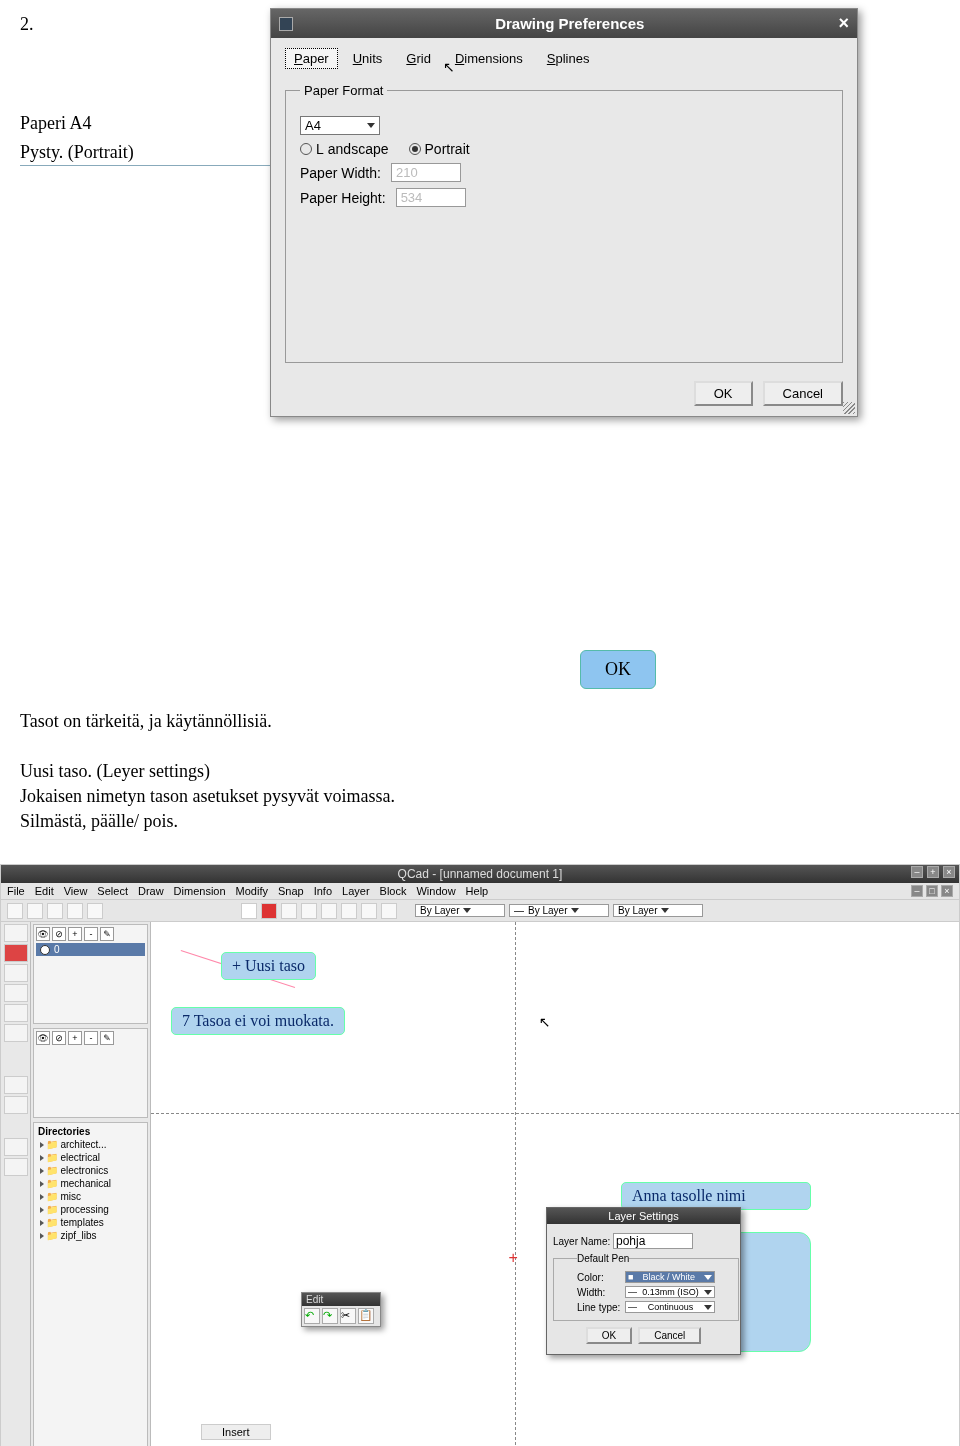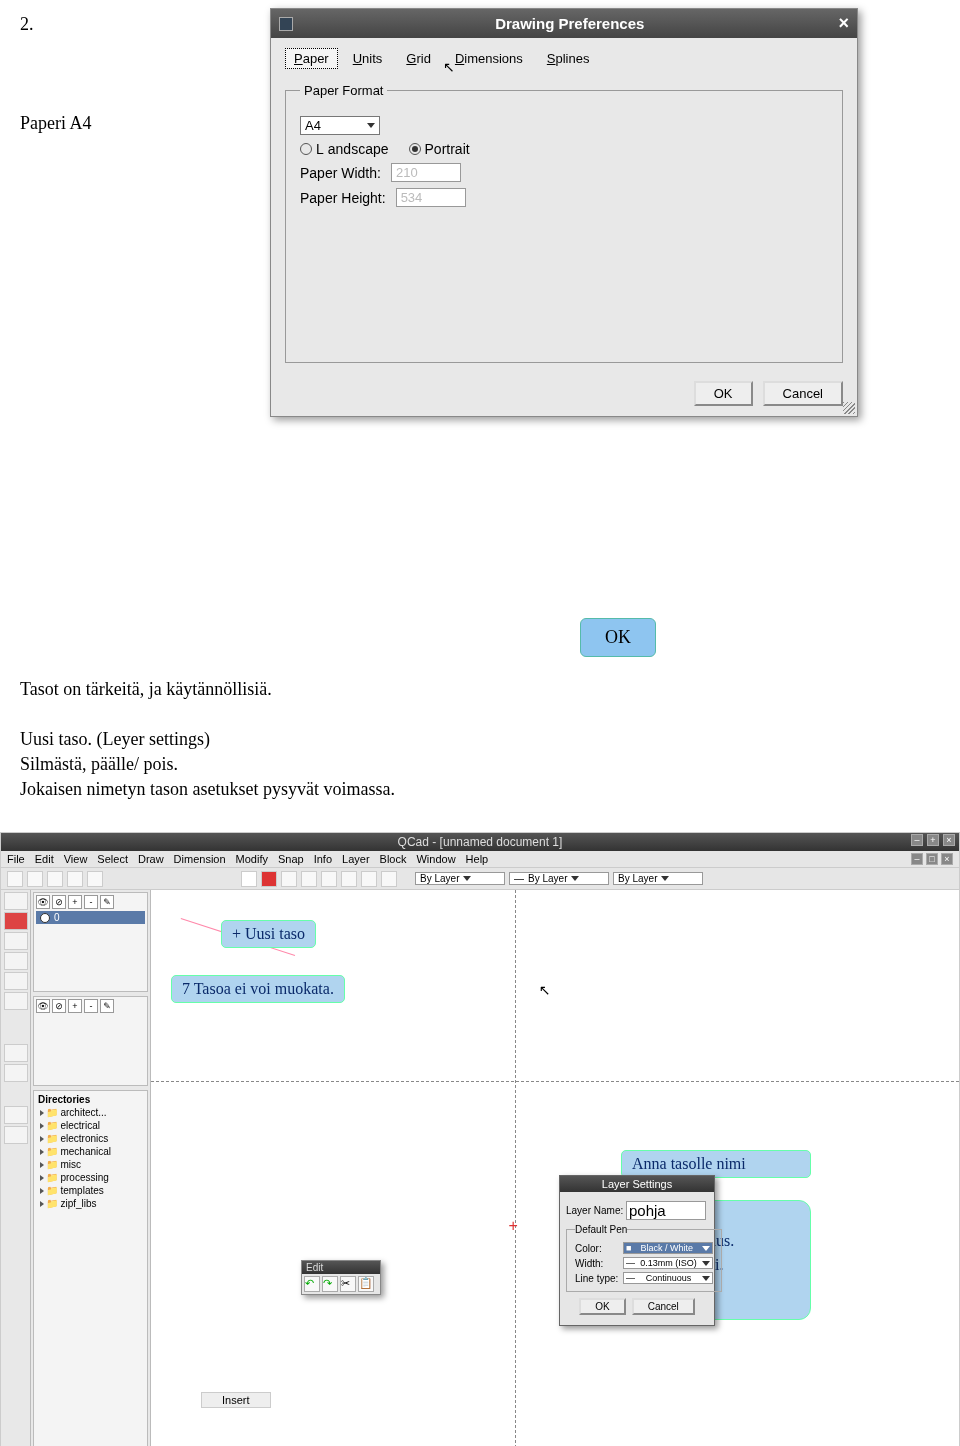--- a/index.html
+++ b/index.html
@@ -68,40 +68,41 @@
 .red-cross { position:absolute; left:45%; top:58%; width:12px; height:12px; color:#d33; font-size:16px; transform:translate(-6px,-8px); }
 
 .blue-note { position:absolute; background:#b0d4ef; border:1px solid #6fa; border-radius:5px; padding:4px 10px; font-family:"Times New Roman",serif; font-size:16px; color:#0a2a6a; }
 .blue-note.rounder { border-radius:12px; }
 
 .floating-edit { position:absolute; left:150px; top:370px; width:80px; background:#e6e6e6; border:1px solid #888; box-shadow:3px 3px 6px rgba(0,0,0,0.4); }
 .floating-edit .hdr { background:linear-gradient(#555,#333); color:#ddd; font-size:10px; padding:1px 4px; }
 .floating-edit .row-icons { display:flex; gap:2px; padding:2px; }
 .mini { width:16px;height:16px;border:1px solid #aaa;background:#f8f8f8; }
 
-.layer-settings { position:absolute; left:408px; top:285px; width:156px; background:#e6e6e6; border:1px solid #666; box-shadow:3px 3px 6px rgba(0,0,0,0.4); }
+.layer-settings { position:absolute; left:395px; top:285px; width:195px; background:#e6e6e6; border:1px solid #666; box-shadow:3px 3px 6px rgba(0,0,0,0.4); }
 .layer-settings .ls-title { background:linear-gradient(#555,#333); color:#fff; text-align:center; font-size:11px; padding:2px; }
 .layer-settings .ls-body { padding:6px; font-size:10px; }
 .ls-row { display:flex; align-items:center; margin:3px 0; }
-.ls-input { border:1px solid #999; background:#fff; padding:0 2px; font-size:15px; width:80px; }
+.ls-input { border:1px solid #999; background:#fff; padding:0 2px; font-size:12px; width:80px; }
 .ls-combo { border:1px solid #999; background:#fff; padding:0 2px; font-size:9px; width:90px; display:flex; justify-content:space-between; align-items:center; }
-.ls-fieldset { border:1px solid #aaa; padding:4px 8px; margin-top:4px; }
+.ls-fieldset { border:1px solid #aaa; padding:4px 23px; margin-top:4px; }
 .ls-btns { display:flex; gap:6px; justify-content:center; padding:6px 0 4px; }
 .ls-btn { border:2px outset #ddd; background:#eee; padding:1px 14px; font-size:10px; }
 .insert-label { position:absolute; bottom:60px; left:50px; background:#eee; border:1px solid #ccc; padding:1px 20px; font-size:11px; }
 
 .pink-line { position:absolute; left:30px; top:28px; width:120px; height:60px; border-top:1px solid #f8a; transform:rotate(18deg); transform-origin:left top; pointer-events:none; }
 </style>
 </head>
 <body>
 
 <div class="doc-text" style="position:relative;">
   <p>2.</p>
   <div style="height:70px;"></div>
   <p><span>Paperi A4</span></p>
+  <p class="underlined"><span>Pysty. (Portrait)</span></p>
 </div>
 
 <div class="prefs-dialog dialog-shadow">
   <div class="titlebar">
     <div class="titlebar-icon"></div>
     <div class="titlebar-title">Drawing Preferences</div>
     <div class="titlebar-close">×</div>
   </div>
   <div class="tabs-row">
     <div class="tab active"><span class="ul">P</span><span title="Paper">aper</span></div>
@@ -149,22 +150,22 @@
 <div style="height:450px;"></div>
 
 <div>
   <span class="ok-badge">OK</span>
 </div>
 
 <div class="doc-text" style="margin-top:8px;">
   <p>Tasot on tärkeitä, ja käytännöllisiä.</p>
   <br>
   <p><span>Uusi taso. (Leyer settings)</span></p>
+  <p>Jokaisen nimetyn tason asetukset pysyvät voimassa.</p>
   <p>Silmästä, päälle/ pois.</p>
-  <p>Jokaisen nimetyn tason asetukset pysyvät voimassa.</p>
 </div>
 
 <div class="qcad">
   <div class="qcad-titlebar">
     <span>QCad - [unnamed document 1]</span>
     <div class="winbtns">
       <div class="winbtn">–</div>
       <div class="winbtn">+</div>
       <div class="winbtn">×</div>
     </div>

